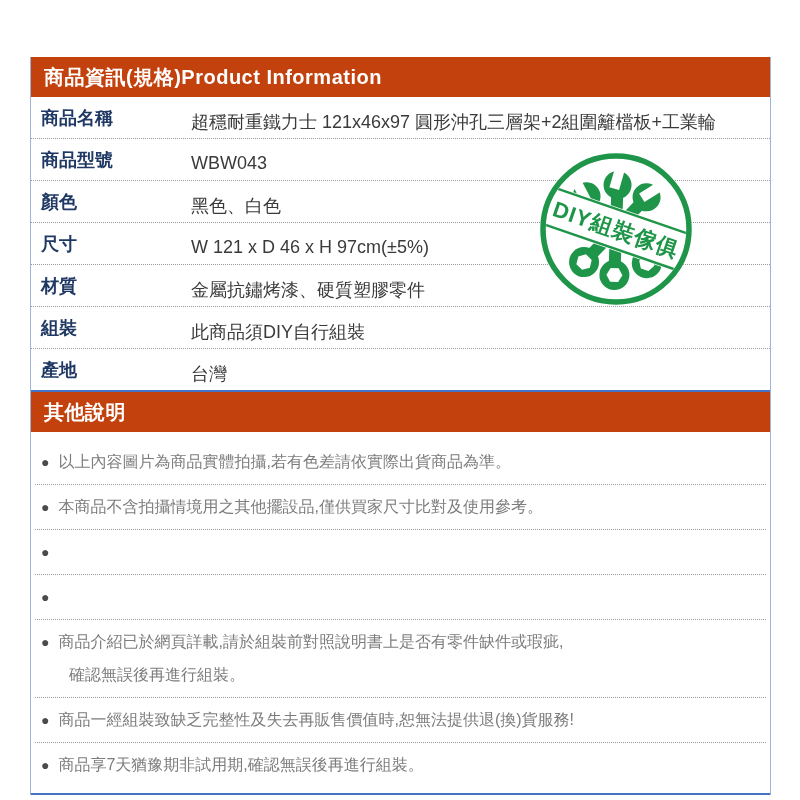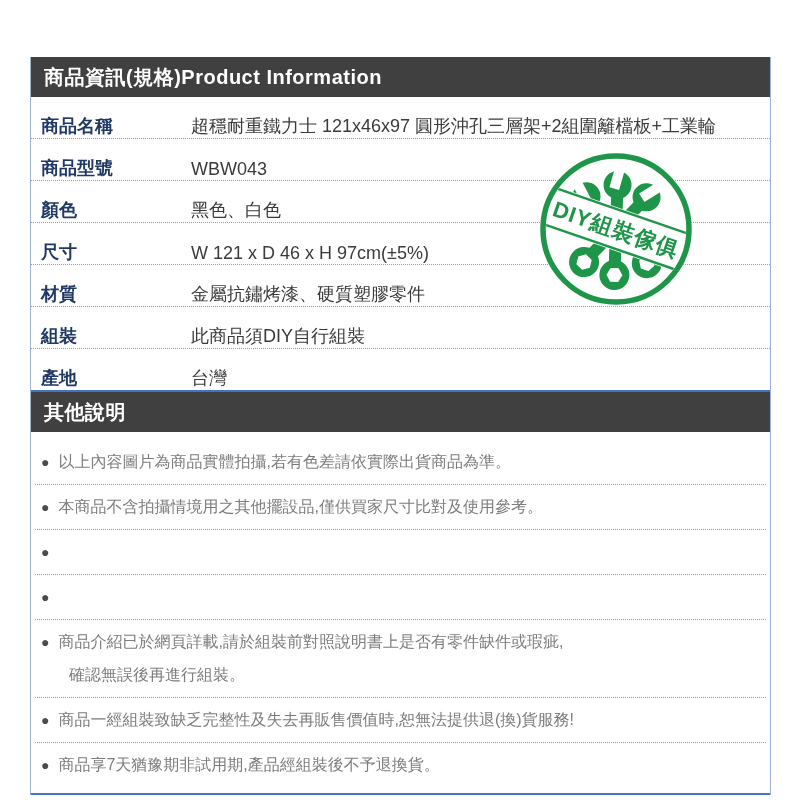--- a/index.html
+++ b/index.html
@@ -1,24 +1,24 @@
 <!DOCTYPE html>
 <html><head>
 <meta charset="utf-8">
 <style>
   * { margin:0; padding:0; box-sizing:border-box; }
   body { background:#ffffff; font-family:"Liberation Sans","DejaVu Sans",sans-serif; }
   .page { position:relative; width:800px; height:800px; background:#ffffff; overflow:hidden; }
   .content { position:absolute; left:30px; top:57px; width:741px;
              border-left:1px solid #9db4d6; border-right:1px solid #9db4d6; background:#ffffff; }
-  .section-header { height:40px; background:#404040; color:#ffffff; display:flex; align-items:center;
+  .section-header { height:40px; background:#c2410c; color:#ffffff; display:flex; align-items:center;
                     padding-left:13px; font-size:20px; font-weight:bold; letter-spacing:0.5px; }
   .section-header.second { height:42px; border-top:2px solid #4472C4; }
   .spec-table { height:293px; display:flex; flex-direction:column; }
-  .spec-row { flex:1; display:flex; align-items:flex-end; }
+  .spec-row { flex:1; display:flex; align-items:center; }
   .spec-row + .spec-row { border-top:1px dotted #9b9b9b; }
   .spec-label { width:160px; padding-left:10px; font-size:18px; font-weight:bold; color:#1F3864; flex-shrink:0; }
   .spec-value { font-size:18px; color:#3a3a3a; white-space:nowrap;margin-top:8px; }
   .notes { border-bottom:2px solid #4472C4; padding:8px 4px 6px 4px; }
   .note { padding:12px 4px 12px 6px; font-size:16px; color:#7c7c7c; line-height:20px; }
   .note + .note { border-top:1px dotted #9b9b9b; }
   .note-line { display:flex; align-items:flex-start; }
   .bullet { color:#4b4b4b; font-size:14px; margin-right:9px; line-height:20px; }
   .note-line2 { padding-left:28px; margin-top:13px; }
   .note-line2:empty { display:none; }
@@ -101,21 +101,21 @@
       </div>
       <div class="note">
         <div class="note-line">
             <span class="bullet">●</span>
             <span>商品一經組裝致缺乏完整性及失去再販售價值時,恕無法提供退(換)貨服務!</span>
           </div>
       </div>
       <div class="note">
         <div class="note-line">
             <span class="bullet">●</span>
-            <span>商品享7天猶豫期非試用期,產品經組裝後不予退換貨。</span>
+            <span>商品享7天猶豫期非試用期,確認無誤後再進行組裝。</span>
           </div>
       </div>
     </div>
   </div>
 
   <div class="stamp">
     <svg width="160" height="160" viewBox="0 0 160 160">
       <defs>
         <clipPath id="stampClip">
             <circle cx="80" cy="80" r="70"></circle>

